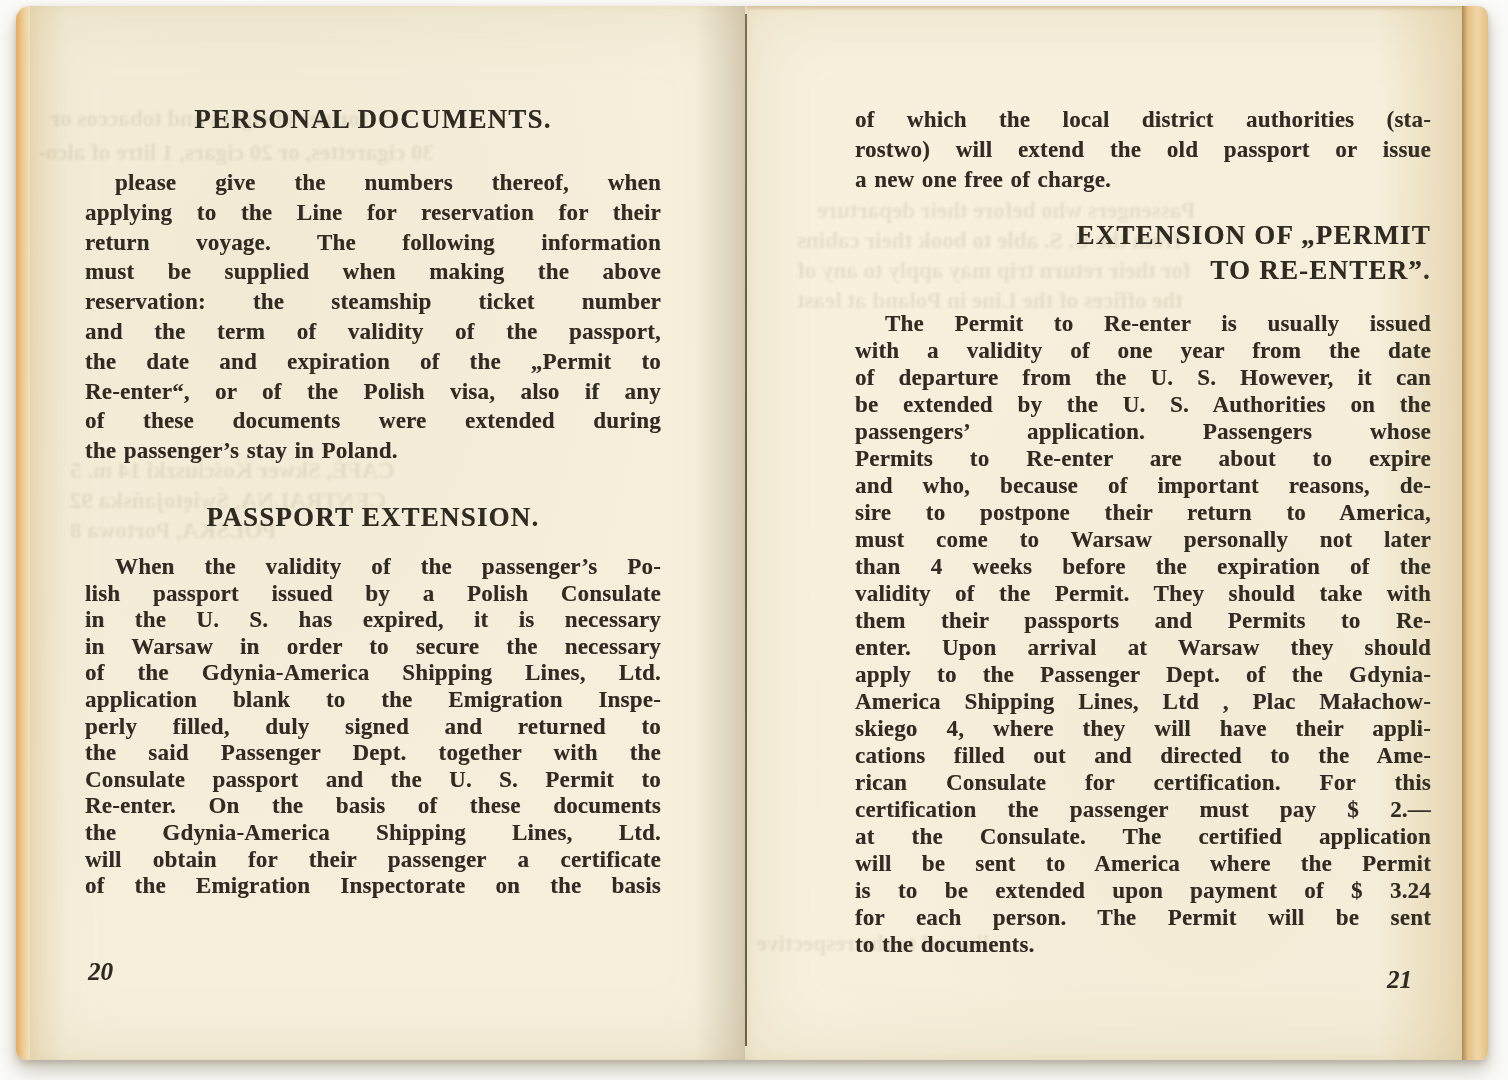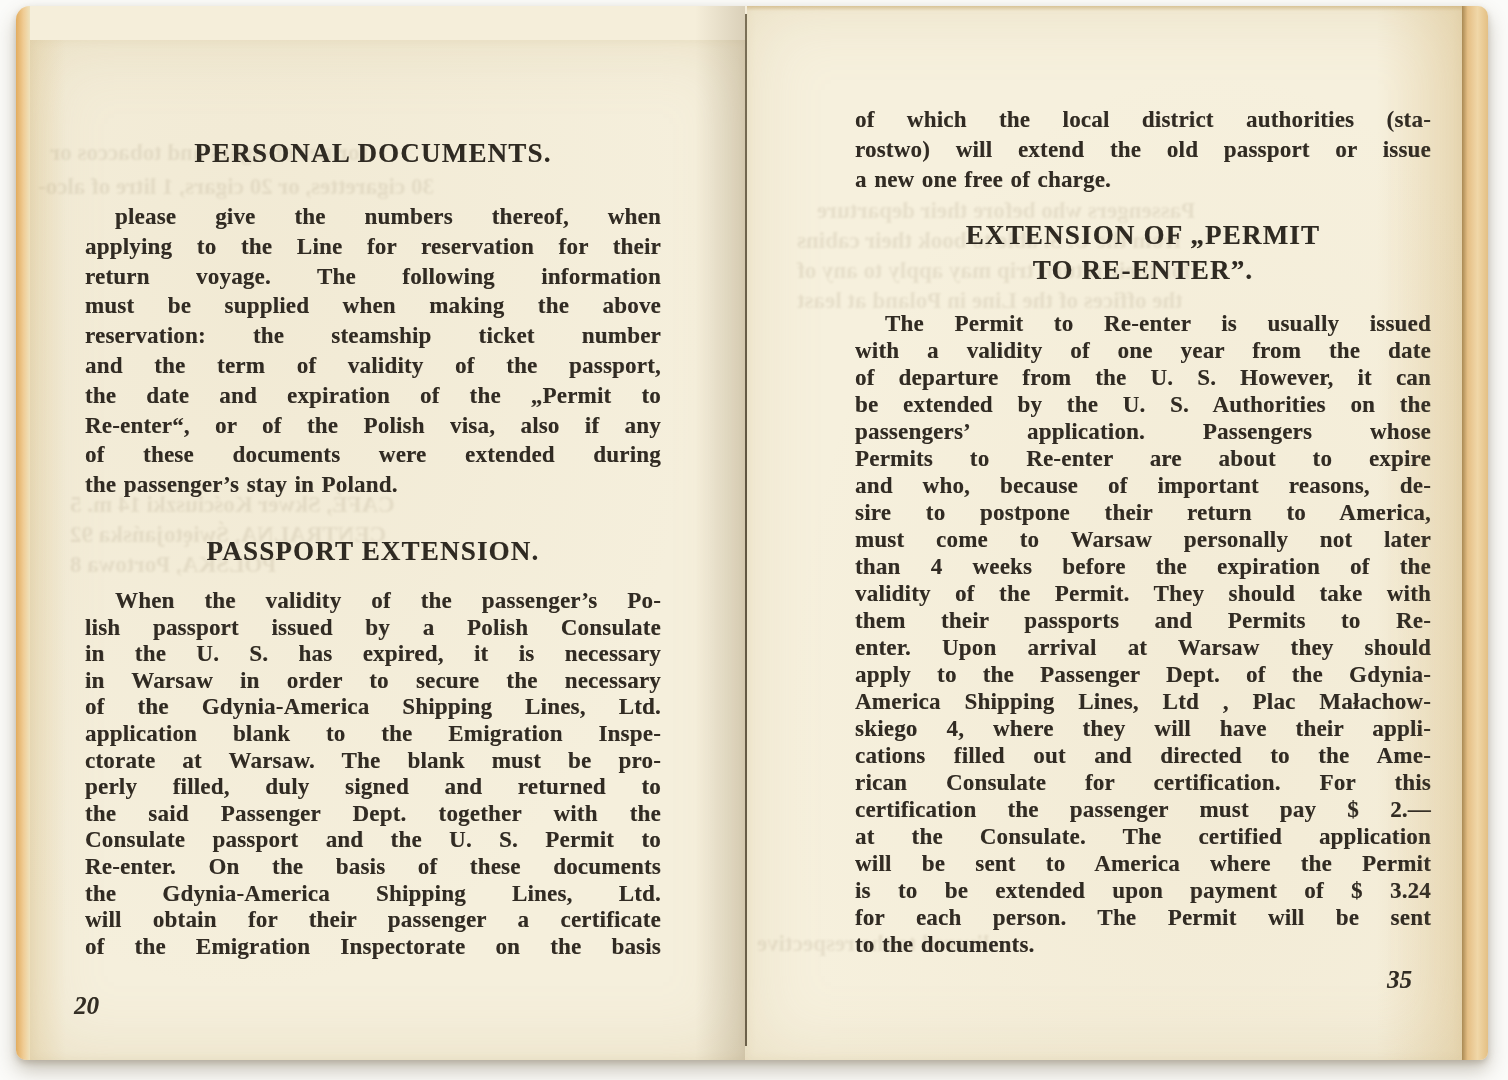--- a/index.html
+++ b/index.html
@@ -21,21 +21,21 @@
   }
   .edge-right{
     position:absolute;left:1446px;top:0;bottom:0;width:26px;
     background:linear-gradient(90deg,#a98953 0%,#e5bf85 22%,#f0d7a8 60%,#e4c084 100%);
   }
   .page{position:absolute;top:0;bottom:0;background:#f5efdc;}
   .page-left{left:14px;width:717px;
     background:
       radial-gradient(ellipse at 30% 25%,rgba(214,196,156,.12),transparent 65%),
       linear-gradient(90deg,rgba(222,192,132,.30) 0%,rgba(222,192,132,0) 5%),
-      #f5efdc; margin-top: 34px;}
+      #f5efdc;}
   .page-right{left:731px;width:715px;
     background:
       radial-gradient(ellipse at 65% 70%,rgba(214,196,156,.12),transparent 65%),
       linear-gradient(90deg,rgba(222,192,132,0) 88%,rgba(216,182,118,.35) 100%),
       linear-gradient(180deg,rgba(190,150,80,.45) 0,rgba(190,150,80,0) 5px),
       #f6f0dd;}
   .page::after{ 
     content:"";position:absolute;inset:0;pointer-events:none;
     box-shadow:inset 0 0 70px rgba(200,178,128,.28),inset 0 0 10px rgba(200,178,128,.18);
   }
@@ -64,21 +64,21 @@
   .para .tline{text-align:justify;text-align-last:justify;}
   .para[data-justify-last="false"] .tline:last-child{text-align-last:left;}
   .para[data-indent-first="true"] .tline:first-child{text-indent:30px;}
   .lh-a .tline{line-height:29.8px;}   
   .lh-b .tline{line-height:26.6px;}   
   .lh-c .tline{line-height:30px;}     
   .lh-d .tline{line-height:27px;}     
   .hgroup{position:absolute;left:0;width:100%;}
   .hgroup .hline{
     font-weight:700;font-size:27px;line-height:35px;letter-spacing:1.2px;
-    text-align:center;white-space:nowrap;
+    text-align:right;white-space:nowrap;
     text-shadow:.3px .3px .6px rgba(47,42,34,.45);
   }
   .pagenum{
     position:absolute;font-style:italic;font-weight:700;font-size:25px;color:#2f2a22;
     text-shadow:.3px .3px .5px rgba(47,42,34,.4);
   }
   
   .ghost{position:absolute;inset:0;pointer-events:none;}
   .ghost .gline{
     position:absolute;white-space:nowrap;
@@ -116,31 +116,30 @@
           <div class="tline">the passenger’s stay in Poland.</div>
         </div>
       <h2 class="hd" style="top:494px">PASSPORT EXTENSION.</h2>
       <div class="para lh-b" style="top:548px" data-indent-first="true" data-justify-last="true">
           <div class="tline">When the validity of the passenger’s Po-</div>
           <div class="tline">lish passport issued by a Polish Consulate</div>
           <div class="tline">in the U. S. has expired, it is necessary</div>
           <div class="tline">in Warsaw in order to secure the necessary</div>
           <div class="tline">of the Gdynia-America Shipping Lines, Ltd.</div>
           <div class="tline">application blank to the Emigration Inspe-</div>
-          <div class="tline">ctorate at Warsaw. The blank must be pro-</div>
           <div class="tline">perly filled, duly signed and returned to</div>
           <div class="tline">the said Passenger Dept. together with the</div>
           <div class="tline">Consulate passport and the U. S. Permit to</div>
           <div class="tline">Re-enter. On the basis of these documents</div>
           <div class="tline">the Gdynia-America Shipping Lines, Ltd.</div>
           <div class="tline">will obtain for their passenger a certificate</div>
           <div class="tline">of the Emigration Inspectorate on the basis</div>
         </div>
     </div>
-    <div class="pagenum" style="left:44px;top:952px">20</div>
+    <div class="pagenum" style="left:58px;top:952px">20</div>
   </div>
 
   <div class="gutter-shade gs-l"></div>
   <div class="gutter-line"></div>
   <div class="gutter-hl"></div>
   <div class="gutter-shade gs-r"></div>
 
   <div class="page page-right">
     <div class="ghost">
         <div class="gline" style="top: 192px; left: 70px;">Passengers who before their departure</div>
@@ -179,17 +178,17 @@
           <div class="tline">cations filled out and directed to the Ame-</div>
           <div class="tline">rican Consulate for certification. For this</div>
           <div class="tline">certification the passenger must pay $ 2.—</div>
           <div class="tline">at the Consulate. The certified application</div>
           <div class="tline">will be sent to America where the Permit</div>
           <div class="tline">is to be extended upon payment of $ 3.24</div>
           <div class="tline">for each person. The Permit will be sent</div>
           <div class="tline">to the documents.</div>
         </div>
     </div>
-    <div class="pagenum" style="left:640px;top:960px">35</div>
+    <div class="pagenum" style="left:640px;top:960px">21</div>
   </div>
 
   <div class="edge-right"></div>
 </div>
 
 </body></html>

